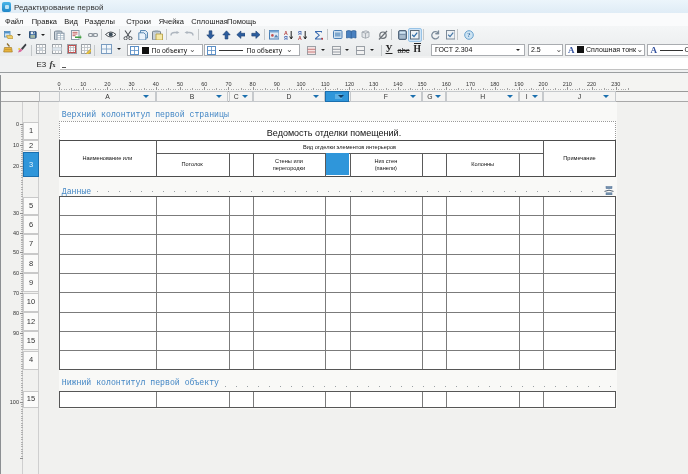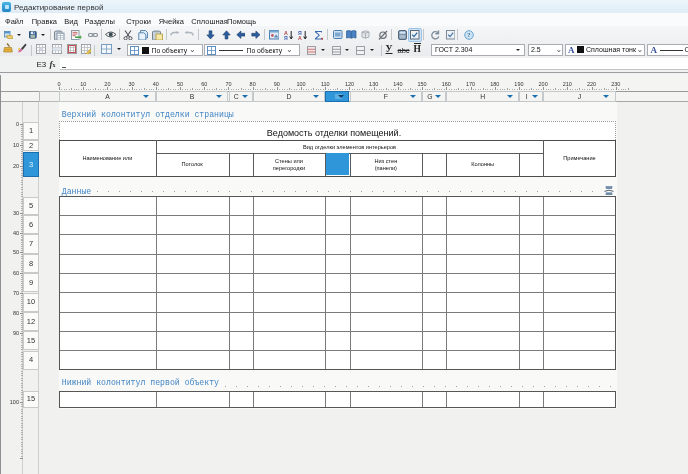--- a/index.html
+++ b/index.html
@@ -738,21 +738,21 @@
 <div style="position:absolute;left:23.2px;top:297.25px;width:15.6px;text-align:center;font-size:7.5px;color:#333;">10</div>
 <div style="position:absolute;left:23.2px;top:312px;width:15.6px;height:19.399999999999977px;background:#fbfbfa;border:1px solid #c9c9c9;box-sizing:border-box;"></div>
 <div style="position:absolute;left:23.2px;top:316.7px;width:15.6px;text-align:center;font-size:7.5px;color:#333;">12</div>
 <div style="position:absolute;left:23.2px;top:331.4px;width:15.6px;height:19.100000000000023px;background:#fbfbfa;border:1px solid #c9c9c9;box-sizing:border-box;"></div>
 <div style="position:absolute;left:23.2px;top:335.95px;width:15.6px;text-align:center;font-size:7.5px;color:#333;">15</div>
 <div style="position:absolute;left:23.2px;top:350.5px;width:15.6px;height:19.19999999999999px;background:#fbfbfa;border:1px solid #c9c9c9;box-sizing:border-box;"></div>
 <div style="position:absolute;left:23.2px;top:355.1px;width:15.6px;text-align:center;font-size:7.5px;color:#333;">4</div>
 <div style="position:absolute;left:23.2px;top:390.8px;width:15.6px;height:17.099999999999966px;background:#fbfbfa;border:1px solid #c9c9c9;box-sizing:border-box;"></div>
 <div style="position:absolute;left:23.2px;top:394.35px;width:15.6px;text-align:center;font-size:7.5px;color:#333;">15</div>
 <div style="position:absolute;left:59px;top:102px;width:557.5px;height:306.5px;background:#f9f9f7;"></div>
-<div style="position:absolute;left:61.8px;top:110.3px;font-size:8.2px;color:#4286c5;white-space:nowrap;font-family:'Liberation Mono',monospace;">Верхний колонтитул отделки страницы</div>
+<div style="position:absolute;left:61.8px;top:110.3px;font-size:8.2px;color:#4286c5;white-space:nowrap;font-family:'Liberation Mono',monospace;">Верхний колонтитул первой страницы</div>
 <div style="position:absolute;left:59px;top:120.8px;width:557px;height:19.4px;background:#fff;border:1px dotted #9a9a9a;border-bottom:none;box-sizing:border-box;"></div>
 <div style="position:absolute;left:184px;top:127.5px;width:300px;text-align:center;font-size:9px;color:#111;white-space:nowrap;">Ведомость отделки помещений.</div>
 <div style="position:absolute;left:59px;top:140.2px;width:557px;height:36.400000000000006px;background:#fff;border:1.6px solid #4c4c4c;box-sizing:border-box;"></div>
 <div style="position:absolute;left:155.8px;top:140.2px;width:1px;height:36.400000000000006px;background:#5a5a5a;"></div>
 <div style="position:absolute;left:543.2px;top:140.2px;width:1px;height:36.400000000000006px;background:#5a5a5a;"></div>
 <div style="position:absolute;left:228.5px;top:152.7px;width:1px;height:23.900000000000006px;background:#5a5a5a;"></div>
 <div style="position:absolute;left:252.7px;top:152.7px;width:1px;height:23.900000000000006px;background:#5a5a5a;"></div>
 <div style="position:absolute;left:325.3px;top:152.7px;width:1px;height:23.900000000000006px;background:#5a5a5a;"></div>
 <div style="position:absolute;left:349.5px;top:152.7px;width:1px;height:23.900000000000006px;background:#5a5a5a;"></div>
 <div style="position:absolute;left:422.2px;top:152.7px;width:1px;height:23.900000000000006px;background:#5a5a5a;"></div>

